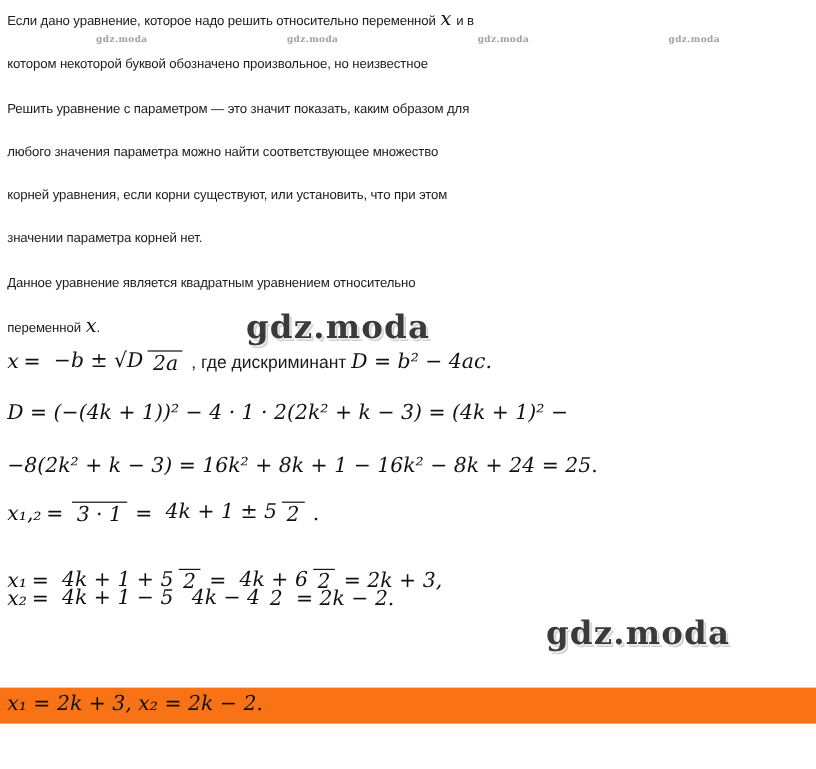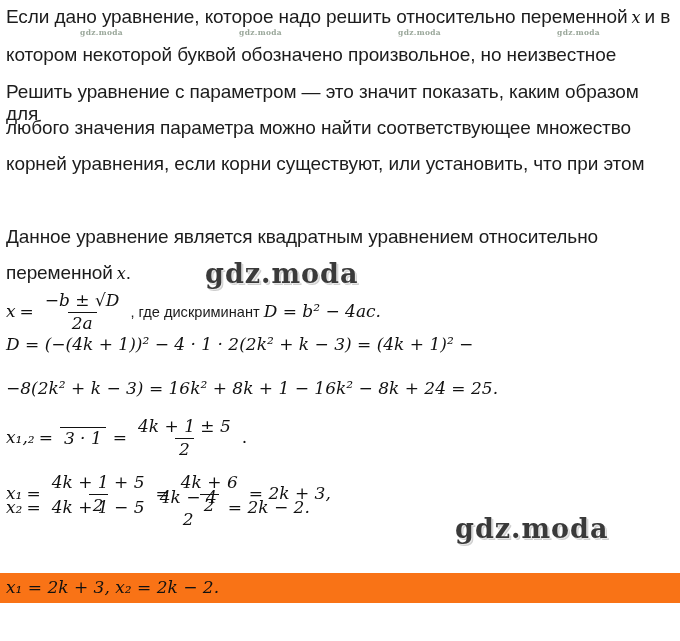--- a/index.html
+++ b/index.html
@@ -17,21 +17,21 @@
   }
   .page {
     position: relative;
     width: 680px;
     height: 641px;
     padding: 0;
     box-sizing: border-box;
   }
   .txt {
     font-family: "Liberation Sans", sans-serif;
-    font-size: 19px;
+    font-size: 11px;
     color: #1c1c1c;
     letter-spacing: -0.1px;
   }
   .math {
     font-family: "DejaVu Serif", serif;
     font-style: italic;
     font-size: 17px;
     color: #111;
   }
   .mathup {
@@ -58,21 +58,21 @@
     box-sizing: border-box;
     pointer-events: none;
   }
   .para {
     position: absolute;
     left: 6px;
     right: 6px;
   }
   .frac {
     display: inline-flex;
-    flex-direction: column;
+    flex-direction: row;
     align-items: center;
     vertical-align: middle;
     margin: 0 3px;
     position: relative;
     top: -1px;
     text-align: center;
   }
   .frac > .num {
     padding: 0 4px 1px 4px;
     line-height: 1.15;
@@ -144,20 +144,23 @@
 
   <div class="para" style="top:81px;">
     <span class="txt">Решить уравнение с параметром — это значит показать, каким образом для</span>
   </div>
   <div class="para" style="top:117px;">
     <span class="txt">любого значения параметра можно найти соответствующее множество</span>
   </div>
   <div class="para" style="top:153px;">
     <span class="txt">корней уравнения, если корни существуют, или установить, что при этом</span>
   </div>
+  <div class="para" style="top:189px;">
+    <span class="txt">значении параметра корней нет.</span>
+  </div>
 
   <div class="para" style="top:226px;">
     <span class="txt">Данное уравнение является квадратным уравнением относительно</span>
   </div>
   <div class="para" style="top:262px;">
     <span class="txt">переменной</span>
     <span class="math" style="font-size:16px;">x</span><span class="txt">.</span>
   </div>
 
   <div class="bigwm wm1">gdz.moda</div>

